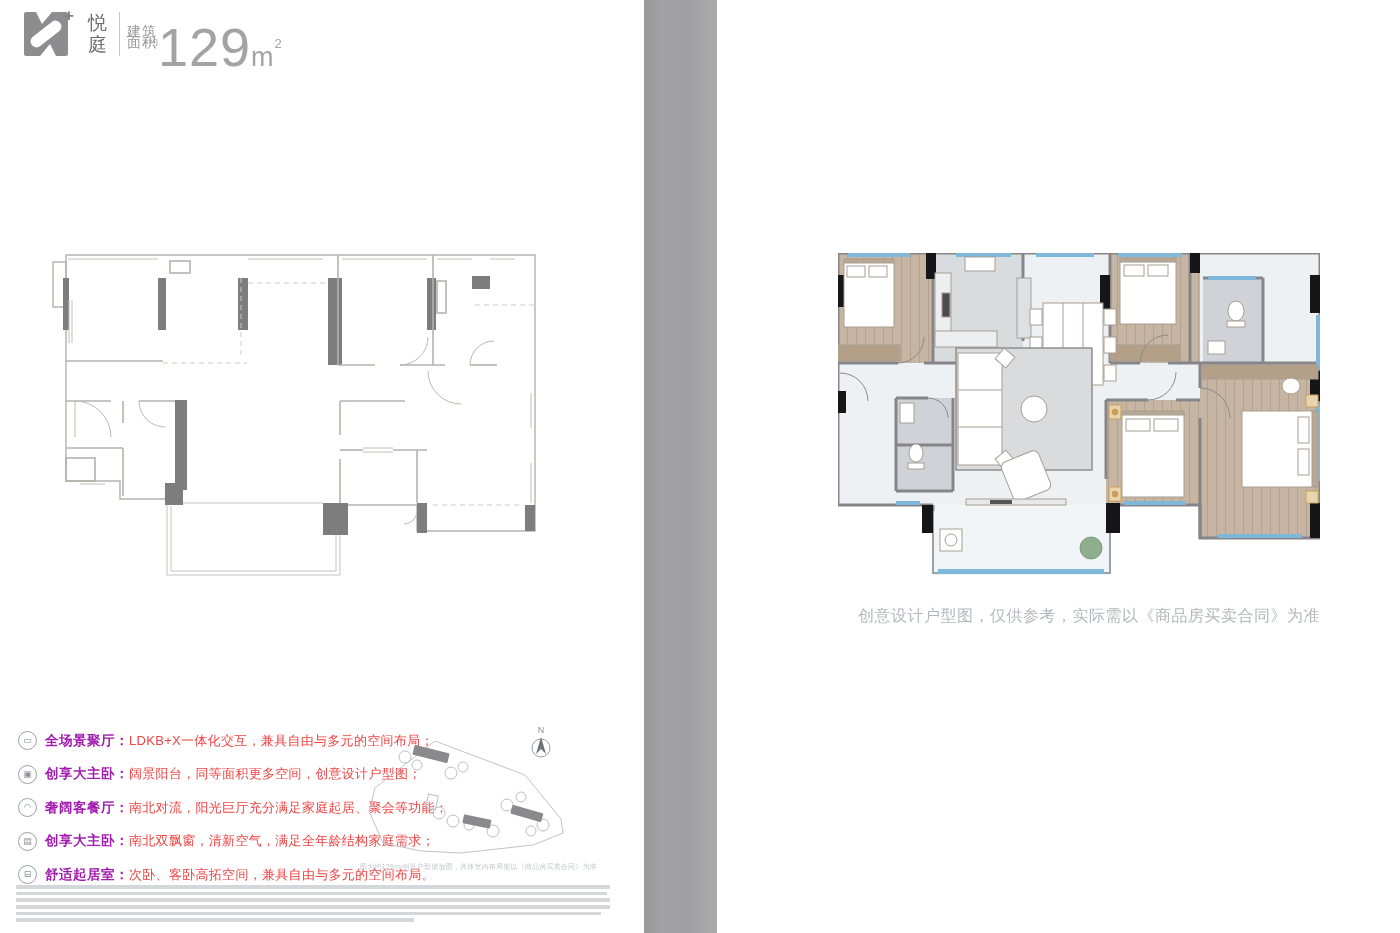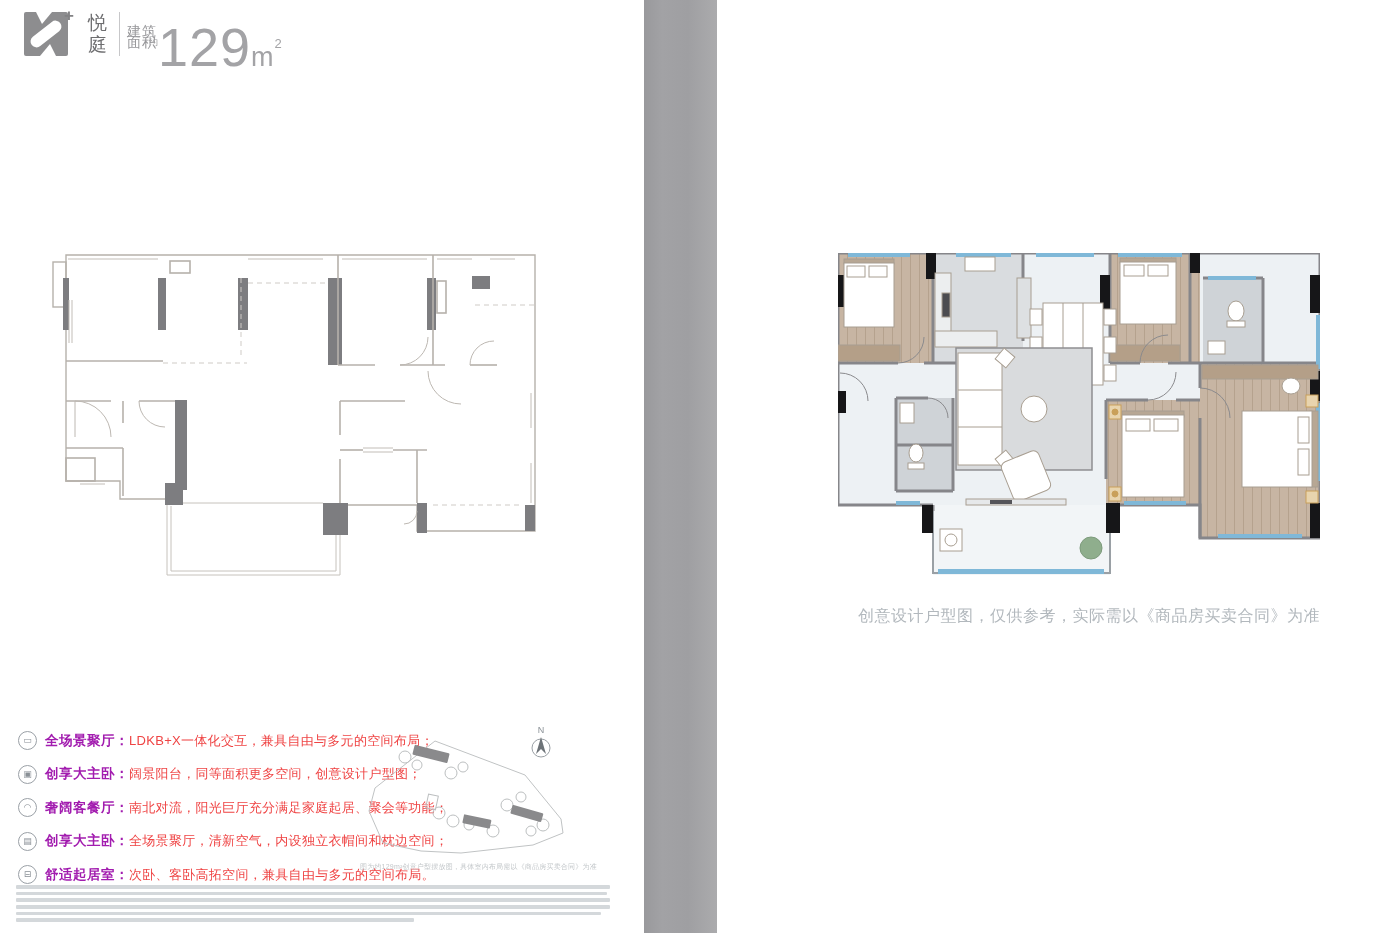--- a/index.html
+++ b/index.html
@@ -329,21 +329,21 @@
     <span class="fdesc">阔景阳台，同等面积更多空间，创意设计户型图；</span>
   </div>
   <div class="feat">
     <span class="fico">◠</span>
     <span class="flabel">奢阔客餐厅：</span>
     <span class="fdesc">南北对流，阳光巨厅充分满足家庭起居、聚会等功能；</span>
   </div>
   <div class="feat">
     <span class="fico">▤</span>
     <span class="flabel">创享大主卧：</span>
-    <span class="fdesc">全场景聚厅，清新空气，内设独立衣帽间和枕边空间；</span>
+    <span class="fdesc">南北双飘窗，清新空气，满足全年龄结构家庭需求；</span>
   </div>
   <div class="feat">
     <span class="fico">⊟</span>
     <span class="flabel">舒适起居室：</span>
     <span class="fdesc">次卧、客卧高拓空间，兼具自由与多元的空间布局。</span>
   </div>
 </div>
 
 <svg class="abs siteplan" width="205" height="128" viewBox="0 0 205 128">
   <polyline points="10,55 70,8 160,42 196,86 198,100 168,112 96,120 56,118 18,110 4,78 10,55" fill="none" stroke="#c0c3c4" stroke-width="1"></polyline>

